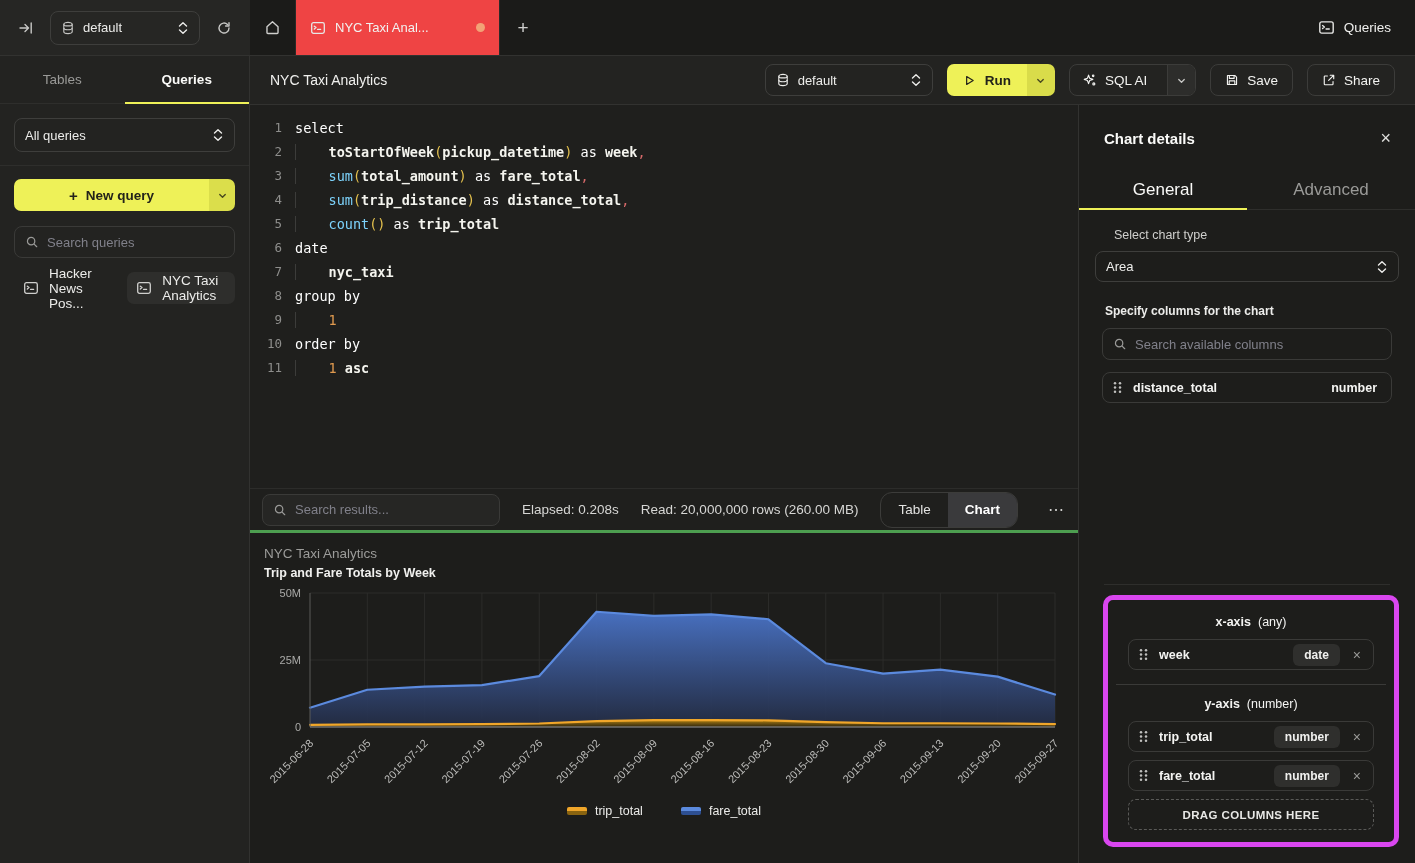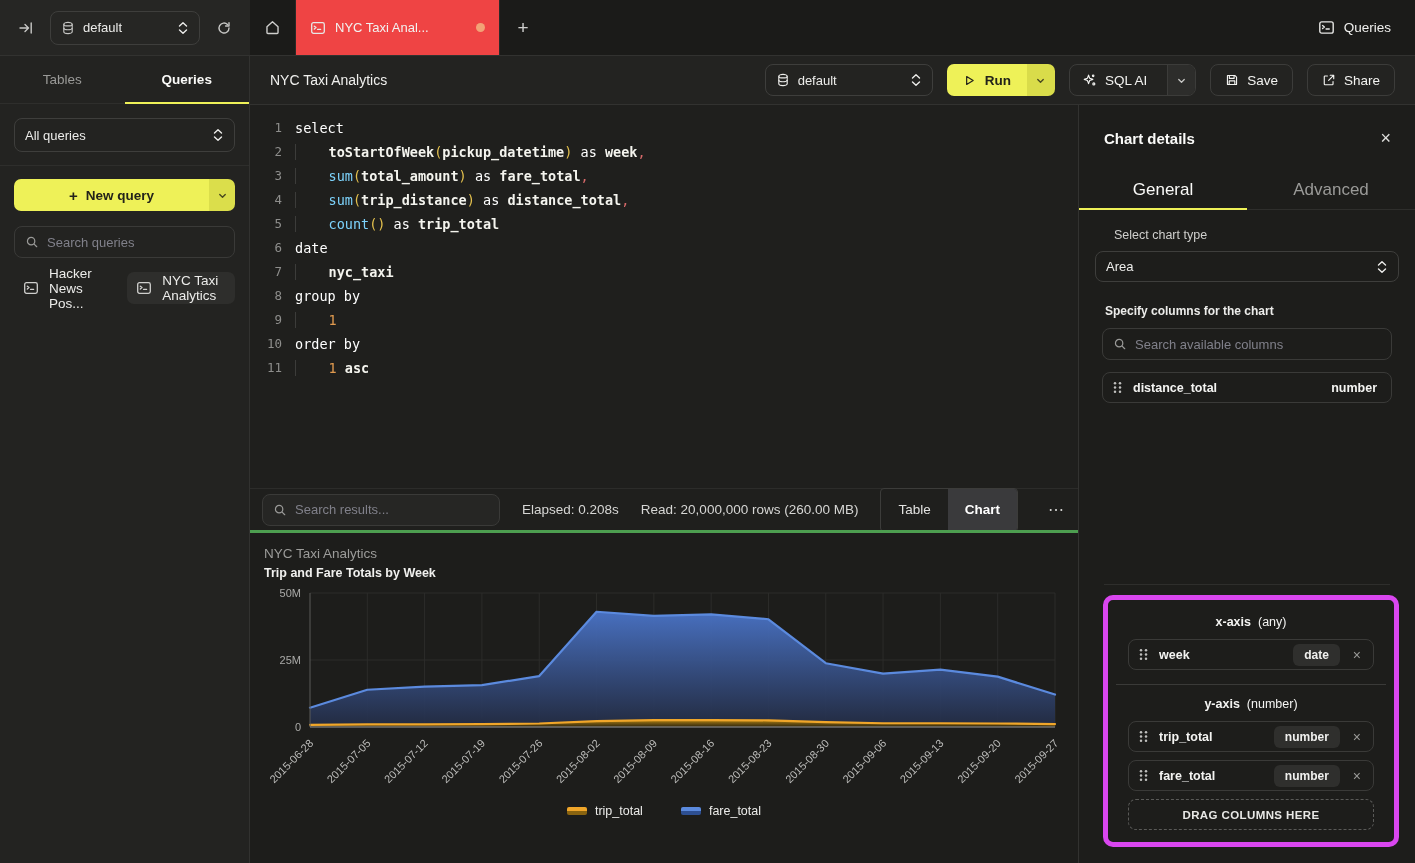--- a/index.html
+++ b/index.html
@@ -66,21 +66,21 @@
   .code-line { display:flex; line-height:24px; white-space:pre; }
   .gutter { width:32px; text-align:right; color:#8e8e8c; margin-right:13px; flex:none; font-size:12.5px; }
   .t-kw { color:#ffffff; } .t-fn { color:#7dd3fc; } .t-pn { color:#e3c04d; }
   .t-id { color:#f4f4ee; font-weight:bold; } .t-num { color:#e09a4f; } .t-cm { color:#d96a6a; }
   .t-ind { border-left:1px solid #3c3c3a; }
 
   
   .results-bar { height:42px; flex:none; display:flex; align-items:center; padding:0 12px; gap:22px; background:#1f1f1d; border-top:1px solid #2c2c2a; }
   .results-bar .text-input { width:238px; flex:none; background:#262624; }
   .stat { color:#d6d6d4; font-size:13.5px; white-space:nowrap; }
-  .seg { display:flex; border:1px solid #3c3c3a; border-radius:4px; overflow:hidden; height:44px; margin-left:auto; flex:none; }
+  .seg { display:flex; border:1px solid #3c3c3a; border-radius:12px; overflow:hidden; height:36px; margin-left:auto; flex:none; }
   .seg-item { padding:0 17px; display:flex; align-items:center; font-size:13.5px; color:#e2e2e0; cursor:pointer; }
   .seg-item.active { background:#3a3a3c; color:#ffffff; font-weight:600; }
   .more-btn { color:#cfcfcd; font-size:16px; letter-spacing:1px; padding:0 8px; cursor:pointer; background:none; border:none; }
 
   .green-divider { height:3px; flex:none; background:#4d9e50; }
 
   
   .chart-section { height:330px; flex:none; background:#1d1d1b; position:relative; }
   .chart-title { position:absolute; left:14px; top:13px; font-size:13.5px; color:#9c9c9a; }
   .chart-subtitle { position:absolute; left:14px; top:33px; font-size:12.5px; font-weight:700; color:#f0f0ee; }

